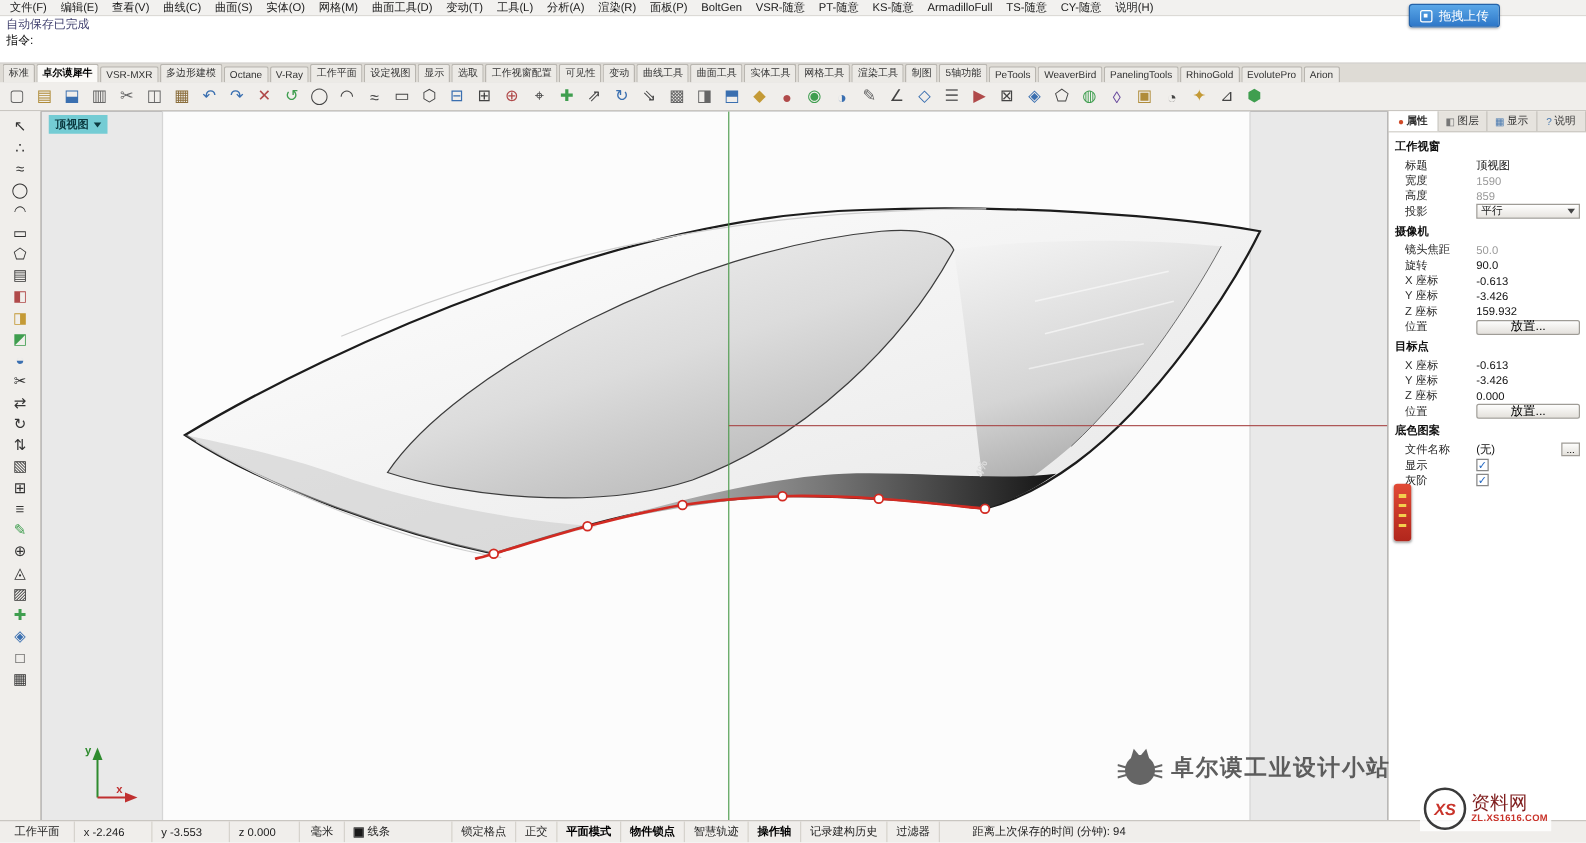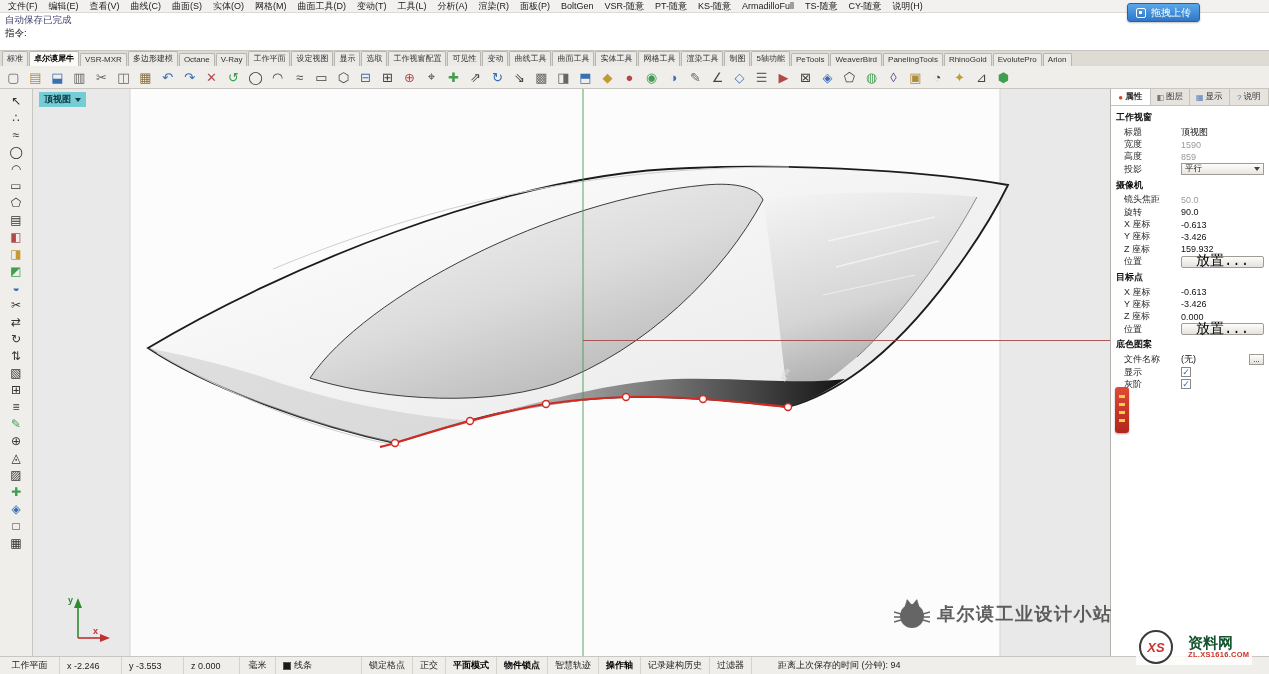--- a/index.html
+++ b/index.html
@@ -43,21 +43,21 @@
   .pti{font-size:8px}
   .panel-content{flex:1;background:#fff;padding-top:2px;overflow:hidden}
   .psec{font-weight:bold;color:#101010;padding:3px 5px 2px;font-size:9px}
   .prow{display:flex;align-items:center;height:12.4px;padding-left:13px}
   .plabel{width:57px;color:#282828;white-space:nowrap}
   .pval{flex:1;display:flex;align-items:center;padding-right:5px;min-width:0}
   .pfield{color:#111;white-space:nowrap}
   .pfield.muted{color:#9a9a9a}
   .pselect{flex:1;height:12px;border:1px solid #9f9c96;background:linear-gradient(#fefefe,#e8e5e0);display:flex;align-items:center;justify-content:space-between;padding:0 3px;font-size:8.5px}
   .selarrow{width:0;height:0;border-left:3.5px solid transparent;border-right:3.5px solid transparent;border-top:4px solid #444}
-  .pbtn{flex:1;height:12px;border:1px solid #9f9c96;background:linear-gradient(#fdfdfc,#e4e1dc);border-radius:2px;font-size:14px;font-family:Liberation Mono, monospace;line-height:9px;cursor:default}
+  .pbtn{flex:1;height:12px;border:1px solid #9f9c96;background:linear-gradient(#fdfdfc,#e4e1dc);border-radius:2px;font-size:10px;font-family:Liberation Sans, sans-serif;line-height:9px;cursor:default}
   .pfile{flex:1;color:#111}
   .pdots{width:15px;height:11px;border:1px solid #9f9c96;background:linear-gradient(#fdfdfc,#e4e1dc);font-size:8px;line-height:7px;font-family:inherit;cursor:default}
   .pchk{width:10px;height:10px;border:1px solid #888;background:#fff;display:flex;align-items:center;justify-content:center;font-size:9px;font-weight:bold;color:#2a6cc4}
 
   
   .status-bar{height:18px;background:#f0eeeb;border-top:1px solid #c9c6c1;display:flex;font-size:9px;align-items:stretch;overflow:hidden}
   .spane{display:flex;align-items:center;padding:0 7px;border-right:1px solid #d6d3cd;white-space:nowrap;color:#222}
   .sp-cplane{min-width:60px;justify-content:center}
   .sp-x,.sp-y{min-width:62px}
   .sp-z{min-width:56px}
@@ -70,24 +70,24 @@
   .save-pane{flex:1;border-right:none;padding-left:26px}
 
   
   .upload-btn{position:absolute;top:3px;left:1127px;height:19px;display:flex;align-items:center;gap:5px;padding:0 8px;background:linear-gradient(#5aa7e8,#2e77c8);border:1px solid #2563a8;border-radius:3px;color:#fff;font-size:10px;z-index:20;box-shadow:0 1px 2px rgba(0,0,0,.25);cursor:default}
   .upload-ic{width:10px;height:10px;border:1.5px solid #fff;border-radius:2px;position:relative}
   .upload-ic:after{content:"";position:absolute;left:2px;top:2px;width:3px;height:3px;background:#fff}
 
   .studio-mark{position:absolute;left:894px;top:596px;display:flex;align-items:center;gap:7px;z-index:30;opacity:.9}
   .studio-text{font-size:18px;font-weight:bold;color:#4d4d4d;letter-spacing:1.5px;white-space:nowrap}
 
-  .xs-mark{position:absolute;left:1136px;top:629px;display:flex;align-items:center;gap:15px;z-index:30;background:rgba(255,255,255,.85);padding:1px 3px}
+  .xs-mark{position:absolute;left:1136px;top:629px;display:flex;align-items:center;gap:4px;z-index:30;background:rgba(255,255,255,.85);padding:1px 3px}
   .xs-circle{width:34px;height:34px;border:2.5px solid #3a3a3a;border-radius:50%;display:flex;align-items:center;justify-content:center;font-style:italic;font-weight:bold;font-size:13px;color:#c9342b}
   .xs-col{display:flex;flex-direction:column;line-height:1.15}
-  .xs-site{font-size:15px;font-weight:bold;color:#14532d}
+  .xs-site{font-size:15px;font-weight:normal;color:#7f1d1d}
   .xs-url{font-size:7.5px;font-weight:bold;color:#c9342b;letter-spacing:.3px}
 
   .red-sticker{position:absolute;left:1115px;top:387px;width:14px;height:46px;background:linear-gradient(180deg,#e14a36,#b1261c);border-radius:3px;z-index:25;box-shadow:0 1px 2px rgba(0,0,0,.35);display:flex;align-items:center;justify-content:center}
   .sticker-marks{width:6px;height:30px;background:repeating-linear-gradient(180deg,#f3cf4e 0 3px,transparent 3px 8px)}
 </style>
 </head>
 <body>
 
 <div class="menu-bar">
     <div class="menu-item">文件(F)</div>

